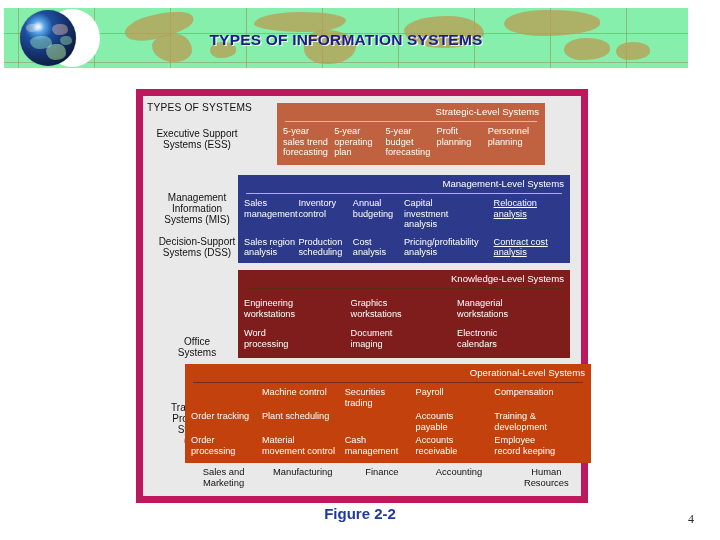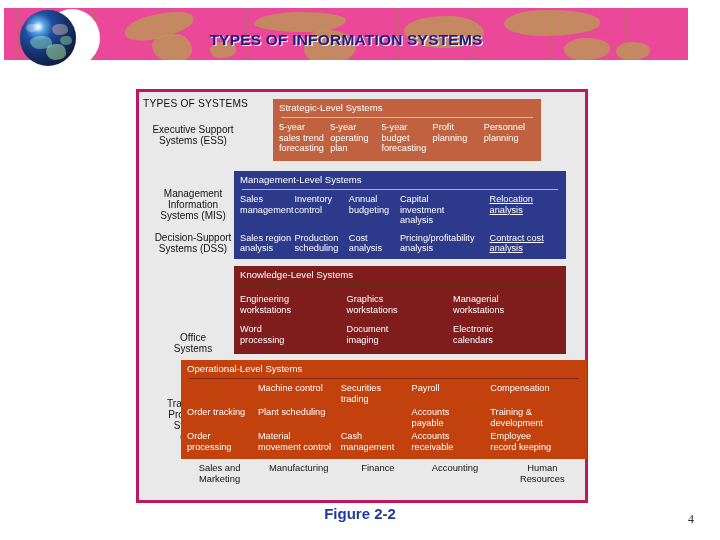--- a/index.html
+++ b/index.html
@@ -16,22 +16,22 @@
     font-family: "Liberation Sans", sans-serif;
     -webkit-font-smoothing: antialiased;
   }
 
   
   #banner {
     position: absolute;
     left: 4px;
     top: 8px;
     width: 684px;
-    height: 52px;
-    background: #ec4899;
+    height: 60px;
+    background: #86efac;
     overflow: hidden;
   }
   #banner .map-grid {
     position: absolute;
     inset: 0;
     background-image:
       linear-gradient(to right, rgba(150,125,60,.45) 1px, transparent 1px),
       linear-gradient(to bottom, rgba(150,125,60,.45) 1px, transparent 1px);
     background-size: 76px 29px;
     background-position: 14px -4px;
@@ -105,32 +105,32 @@
   #globe .c5 { left: 40px; top: 26px; width: 12px; height: 9px;  background: #4d7a3f; }
 
   
   #figure-panel {
     position: absolute;
     left: 136px;
     top: 89px;
     width: 452px;
     height: 414px;
     background: #e9e9e9;
-    border: 3px solid #be185d;
+    border: 7px solid #be185d;
     box-sizing: border-box;
   }
 
   .band {
     position: absolute;
     box-sizing: border-box;
     color: #ffffff;
     padding: 3px 6px 5px 6px;
   }
   .band-title {
-    text-align: left;
+    text-align: right;
     font-size: 9.6px;
     line-height: 12px;
     color: #ffffff;
     padding-bottom: 3px;
   }
   .band-rule {
     height: 1px;
     background: rgba(0,0,0,.45);
     margin: 0 2px 4px 2px;
   }

